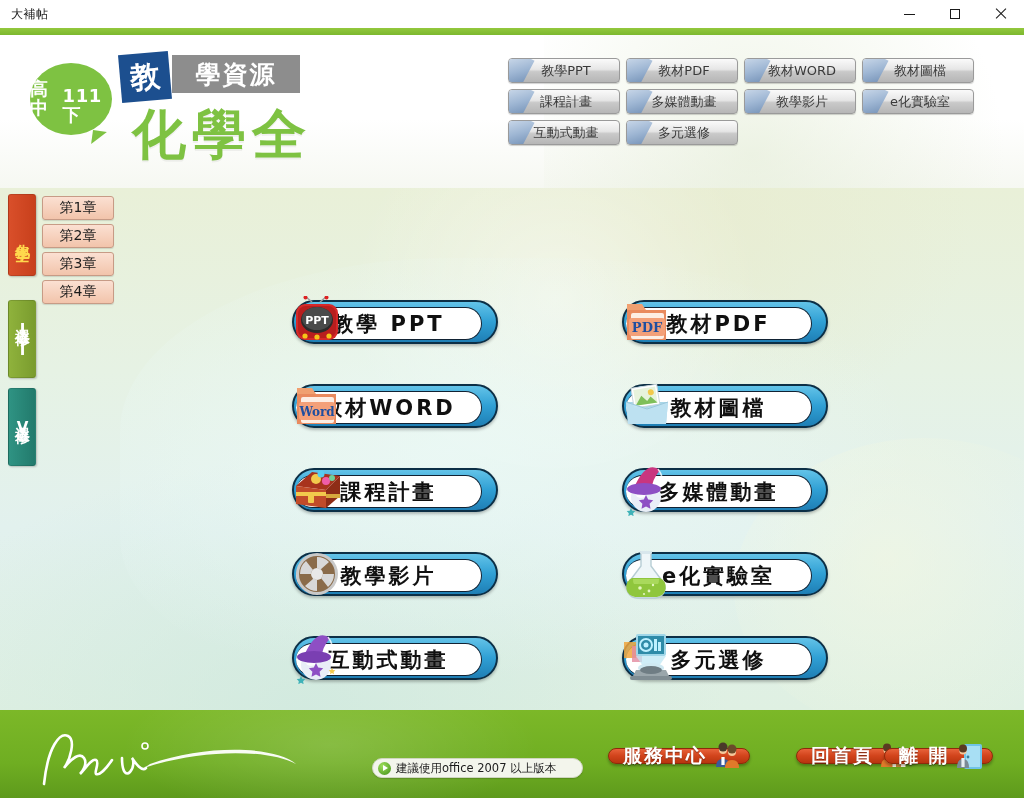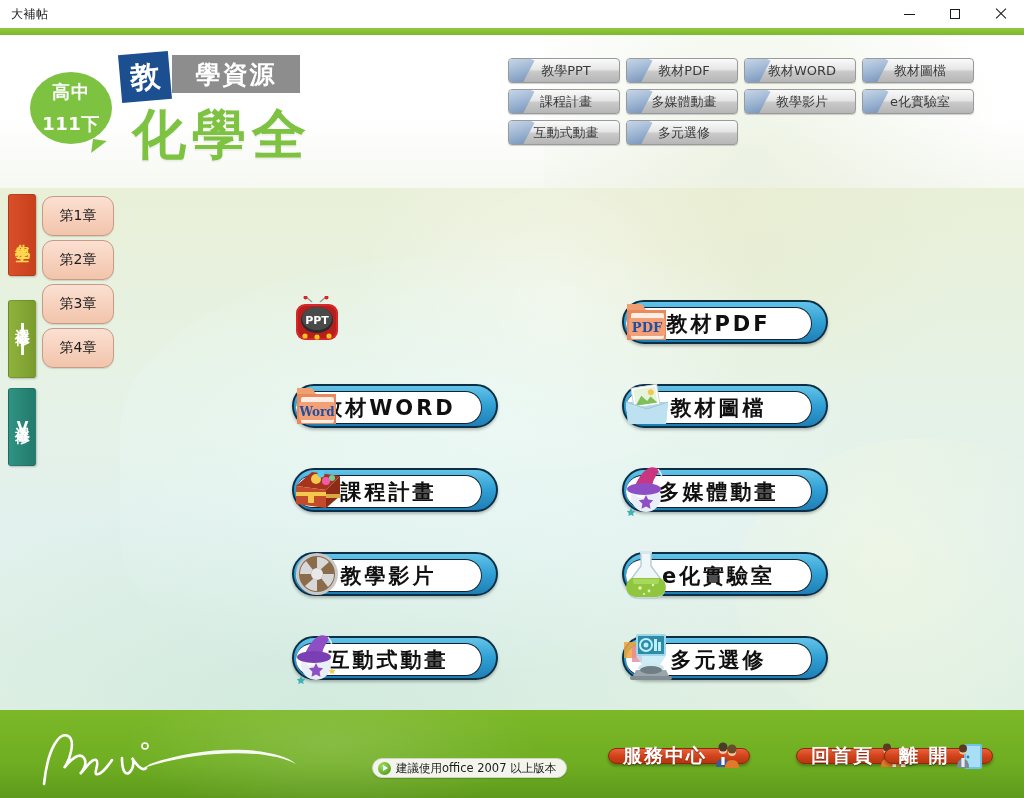--- a/index.html
+++ b/index.html
@@ -47,23 +47,23 @@
     overflow:hidden;
   }
   .header .hdr-wash {
     position:absolute; right:-40px; top:-60px; width:520px; height:300px;
     background:radial-gradient(circle at 40% 60%, rgba(225,235,210,.55), rgba(255,255,255,0) 70%);
   }
 
   
   .logo { position:absolute; left:22px; top:8px; width:300px; height:140px; }
   .bubble {
-    position:absolute; left:8px; top:29px; width:82px; height:72px;
+    position:absolute; left:8px; top:20px; width:82px; height:72px;
     background:#7ec242; border-radius:50%/50%;
-    display:flex; flex-direction:column; align-items:center; justify-content:center;
+    display:flex; flex-direction:row; align-items:center; justify-content:center;
     color:#fff; line-height:1.05;
   }
   .bubble:after{
     content:""; position:absolute; right:6px; bottom:-10px;
     width:0;height:0; border-left:14px solid #7ec242;
     border-bottom:14px solid transparent; transform:rotate(8deg);
   }
   .bubble .b1 { font-size:18px; font-weight:700; letter-spacing:1px;
     font-family:"DejaVu Sans","Liberation Sans",sans-serif; }
   .bubble .b2 { font-size:18px; font-weight:700; letter-spacing:.5px; margin-top:13px;
@@ -143,21 +143,21 @@
     box-shadow:1px 1px 2px rgba(0,0,0,.22);
     font-family:"DejaVu Sans","Liberation Sans",sans-serif;
     border:1px solid rgba(0,0,0,.12);
   }
   .vtab.t1 { top:6px; height:82px; background:linear-gradient(90deg,#d94f2a,#c8401c); color:#ffd84d; }
   .vtab.t2 { top:112px; height:78px; background:linear-gradient(90deg,#8fb23c,#7a9c2e); }
   .vtab.t3 { top:200px; height:78px; background:linear-gradient(90deg,#2f9383,#227a6c); }
 
   .chapters { position:absolute; left:42px; top:8px; width:72px; }
   .chap {
-    height:40px; margin-bottom:4px; border:1px solid #c79b86; border-radius:11px;
+    height:24px; margin-bottom:4px; border:1px solid #c79b86; border-radius:3px;
     background:linear-gradient(180deg,#fbe0d2 0%,#f2c4ab 100%);
     display:flex; align-items:center; justify-content:center;
     font-size:14px; color:#1b1b1b; cursor:pointer;
     font-family:"DejaVu Sans","Liberation Sans",sans-serif;
     box-shadow:0 1px 1px rgba(0,0,0,.12);
   }
 
   
   .menu-col { position:absolute; }
   .menu-col.left  { left:248px; top:108px; }
@@ -193,21 +193,21 @@
     overflow:hidden;
   }
   .footer .fglow{
     position:absolute; left:120px; top:-40px; width:420px; height:150px;
     background:radial-gradient(ellipse at 50% 50%, rgba(255,255,255,.14), rgba(255,255,255,0) 70%);
   }
   .nani { position:absolute; left:26px; top:14px; width:300px; height:64px; }
   .office-note {
     position:absolute; left:372px; top:758px; height:20px;
     border:1px solid #cfd6c0; border-radius:10px; background:#f3f5ec;
-    display:flex; align-items:center; padding:0 10px 0 5px;
+    display:flex; align-items:center; padding:0 26px 0 5px;
     font-size:11.5px; color:#1c1c1c; white-space:nowrap;
     font-family:"DejaVu Sans","Liberation Sans",sans-serif;
     box-shadow:0 1px 1px rgba(0,0,0,.15);
   }
   .play-dot {
     width:13px; height:13px; border-radius:50%; margin-right:5px; flex:0 0 13px;
     background:radial-gradient(circle at 35% 30%, #9ede5b, #3f8f14);
     position:relative;
   }
   .play-dot:after {
@@ -343,20 +343,25 @@
               <circle cx="34.5" cy="1.5" r="2" fill="#d22"></circle>
             <rect x="4" y="8" width="42" height="36" rx="9" fill="#d62828"></rect>
             <rect x="6" y="10" width="38" height="32" rx="8" fill="#b81e1e"></rect>
             <ellipse cx="25" cy="24" rx="16" ry="13" fill="#2b2b2b"></ellipse>
             <ellipse cx="25" cy="22.5" rx="15" ry="11.5" fill="#4a4a4a"></ellipse>
             <text x="25" y="28" font-size="11" font-weight="bold" fill="#ffffff" text-anchor="middle" font-family="DejaVu Sans">PPT</text>
             <circle cx="13" cy="40" r="2.6" fill="#f5c518"></circle>
               <circle cx="25" cy="41" r="2.6" fill="#f5c518"></circle>
               <circle cx="37" cy="40" r="2.6" fill="#f5c518"></circle>
           </svg>
+        </div>
+        <div class="pill">
+          <div class="inner">
+            <span class="label">教學 PPT</span>
+          </div>
         </div>
       </div>
 
       <div class="menu-item">
         <div class="ico">
           <svg width="58" height="52" viewBox="0 0 58 52">
             <path d="M5 14 L5 44 L44 44 L44 14 Z" fill="#e98a5e"></path>
             <path d="M5 14 L5 8 L20 8 L24 14 Z" fill="#f0a070"></path>
             <rect x="9" y="17" width="33" height="26" rx="2" fill="#fdeee4"></rect>
             <rect x="7" y="22" width="36" height="18" rx="3" fill="#f3a079"></rect>

